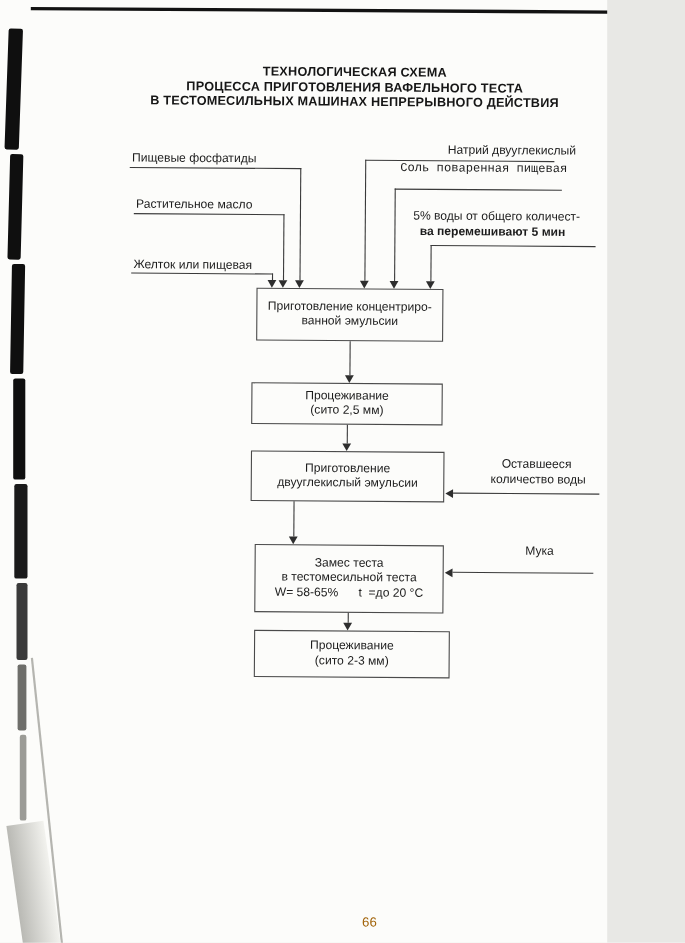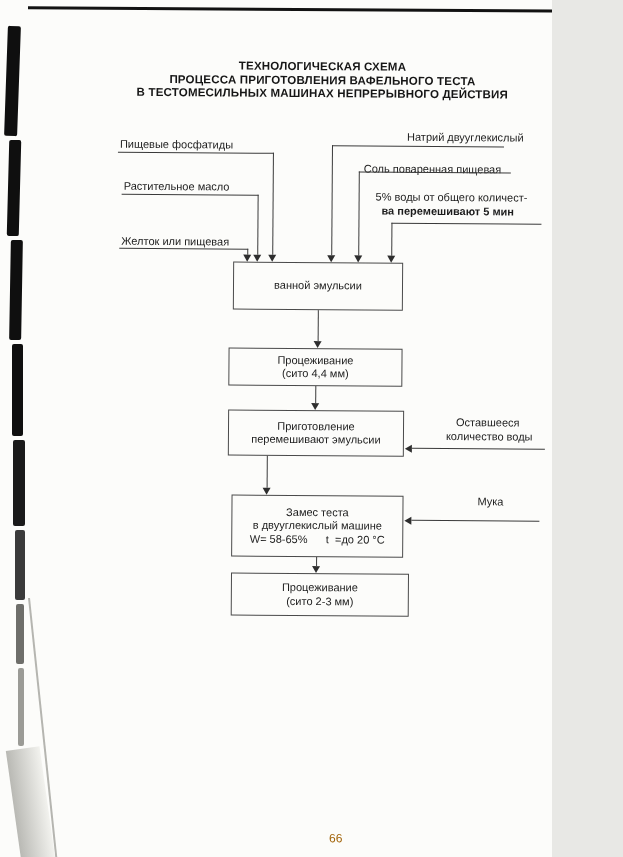--- a/index.html
+++ b/index.html
@@ -64,62 +64,63 @@
     <div class="lbl" style="left:120px; top:236px;">Желток или пищевая</div>
     <div class="hline" style="left:118px; top:249px; width:129px;"></div>
     <div class="vline" style="left:246px; top:249px; height:6px;"></div>
     <div class="arrow-down" style="left:242px; top:255px;"></div>
 
     <div class="lbl" style="left:373px; top:130px;margin-left:32px;">Натрий двууглекислый</div>
     <div class="hline" style="left:330px; top:145px; width:172px;"></div>
     <div class="vline" style="left:330px; top:145px; height:110px;"></div>
     <div class="arrow-down" style="left:326px; top:255px;"></div>
 
-    <div class="lbl" style="left:362px; top:162px;">Соль поваренная пищевая</div>
+    <div class="lbl" style="left:362px; top:147px;font-family:Liberation Mono, monospace;">Соль поваренная пищевая</div>
     <div class="hline" style="left:357px; top:171px; width:152px;"></div>
     <div class="vline" style="left:357px; top:171px; height:84px;"></div>
     <div class="arrow-down" style="left:353px; top:255px;"></div>
 
     <div class="lbl" style="left:374px; top:190px;">5% воды от общего количест-</div>
     <div class="lbl" style="left:380px; top:204px;font-weight:bold;">ва перемешивают 5 мин</div>
     <div class="hline" style="left:390px; top:222px; width:150px;"></div>
     <div class="vline" style="left:390px; top:222px; height:33px;"></div>
     <div class="arrow-down" style="left:386px; top:255px;"></div>
 
     <div class="fbox" style="left:232px; top:262px; width:170px; height:48px;">
+      <div>Приготовление концентриро-</div>
       <div>ванной эмульсии</div>
     </div>
 
     <div class="vline" style="left:317px; top:310px; height:31px;"></div>
     <div class="arrow-down" style="left:313px; top:341px;"></div>
 
     <div class="fbox" style="left:228px; top:348px; width:174px; height:38px;">
       <div>Процеживание</div>
-      <div>(сито 4,4 мм)</div>
+      <div>(сито 2,5 мм)</div>
     </div>
 
     <div class="vline" style="left:315px; top:386px; height:17px;"></div>
     <div class="arrow-down" style="left:311px; top:403px;"></div>
 
     <div class="fbox" style="left:228px; top:410px; width:176px; height:46px;">
       <div>Приготовление</div>
-      <div>перемешивают эмульсии</div>
+      <div>двууглекислый эмульсии</div>
     </div>
 
     <div class="lbl" style="left:456px; top:415px;">Оставшееся</div>
     <div class="lbl" style="left:446px; top:429px;">количество воды</div>
     <div class="hline" style="left:412px; top:447px; width:133px;"></div>
     <div class="arrow-left" style="left:405px; top:444px;"></div>
 
     <div class="vline" style="left:267px; top:456px; height:32px;"></div>
     <div class="arrow-down" style="left:263px; top:488px;"></div>
 
     <div class="fbox" style="left:232px; top:495px; width:172px; height:62px;">
       <div>Замес теста</div>
-      <div>в двууглекислый машине</div>
+      <div>в тестомесильной теста</div>
       <div class="pre">W= 58-65%      t  =до 20 °С</div>
     </div>
 
     <div class="lbl" style="left:478px; top:494px;text-align:right;">Мука</div>
     <div class="hline" style="left:412px; top:519px; width:128px;"></div>
     <div class="arrow-left" style="left:405px; top:516px;"></div>
 
     <div class="vline" style="left:317px; top:557px; height:9px;"></div>
     <div class="arrow-down" style="left:313px; top:566px;"></div>
 

